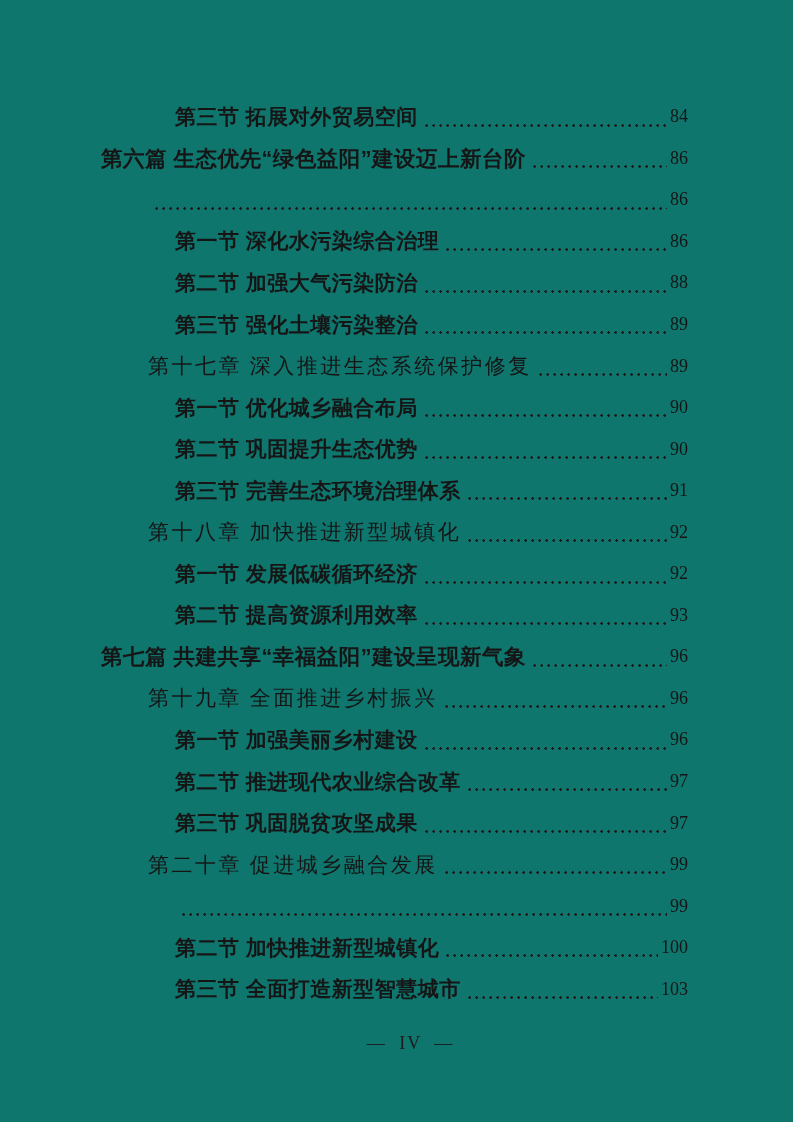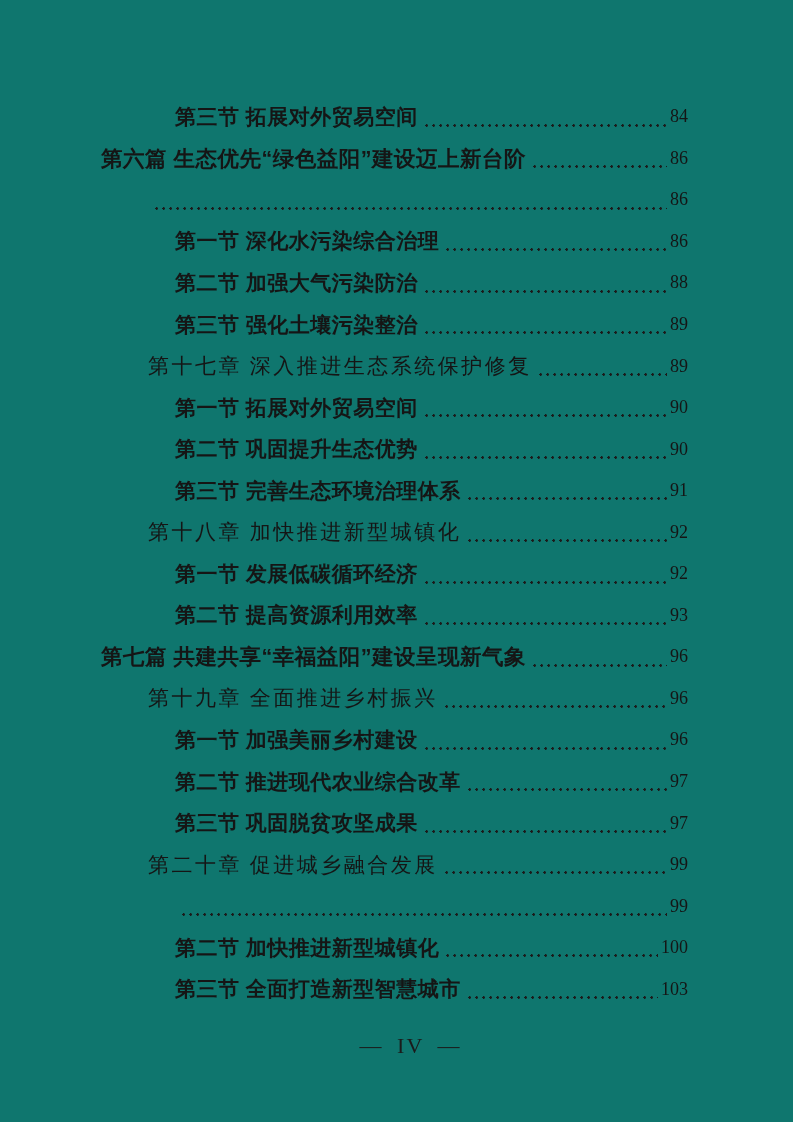--- a/index.html
+++ b/index.html
@@ -79,21 +79,21 @@
   }
   .page-footer {
     position: absolute;
     top: 1033px;
     left: 0;
     width: 100%;
     padding-left: 28px;
     box-sizing: border-box;
     text-align: center;
     font-family: "Liberation Serif", serif;
-    font-size: 22px;
+    font-size: 18px;
     letter-spacing: 2px;
     word-spacing: 6px;
     color: #1b1b1b;
   }
 </style>
 </head>
 <body>
 
 <div class="page">
 
@@ -126,21 +126,21 @@
       <span class="title">第三节 强化土壤污染整治</span>
       <span class="dots"></span>
       <span class="pagenum">89</span>
     </div>
       <div class="toc-row lvl-chapter">
       <span class="title">第十七章 深入推进生态系统保护修复</span>
       <span class="dots"></span>
       <span class="pagenum">89</span>
     </div>
       <div class="toc-row lvl-section">
-      <span class="title">第一节 拓展对外贸易空间</span>
+      <span class="title">第一节 优化城乡融合布局</span>
       <span class="dots"></span>
       <span class="pagenum">90</span>
     </div>
       <div class="toc-row lvl-section">
       <span class="title">第二节 巩固提升生态优势</span>
       <span class="dots"></span>
       <span class="pagenum">90</span>
     </div>
       <div class="toc-row lvl-section">
       <span class="title">第三节 完善生态环境治理体系</span>

